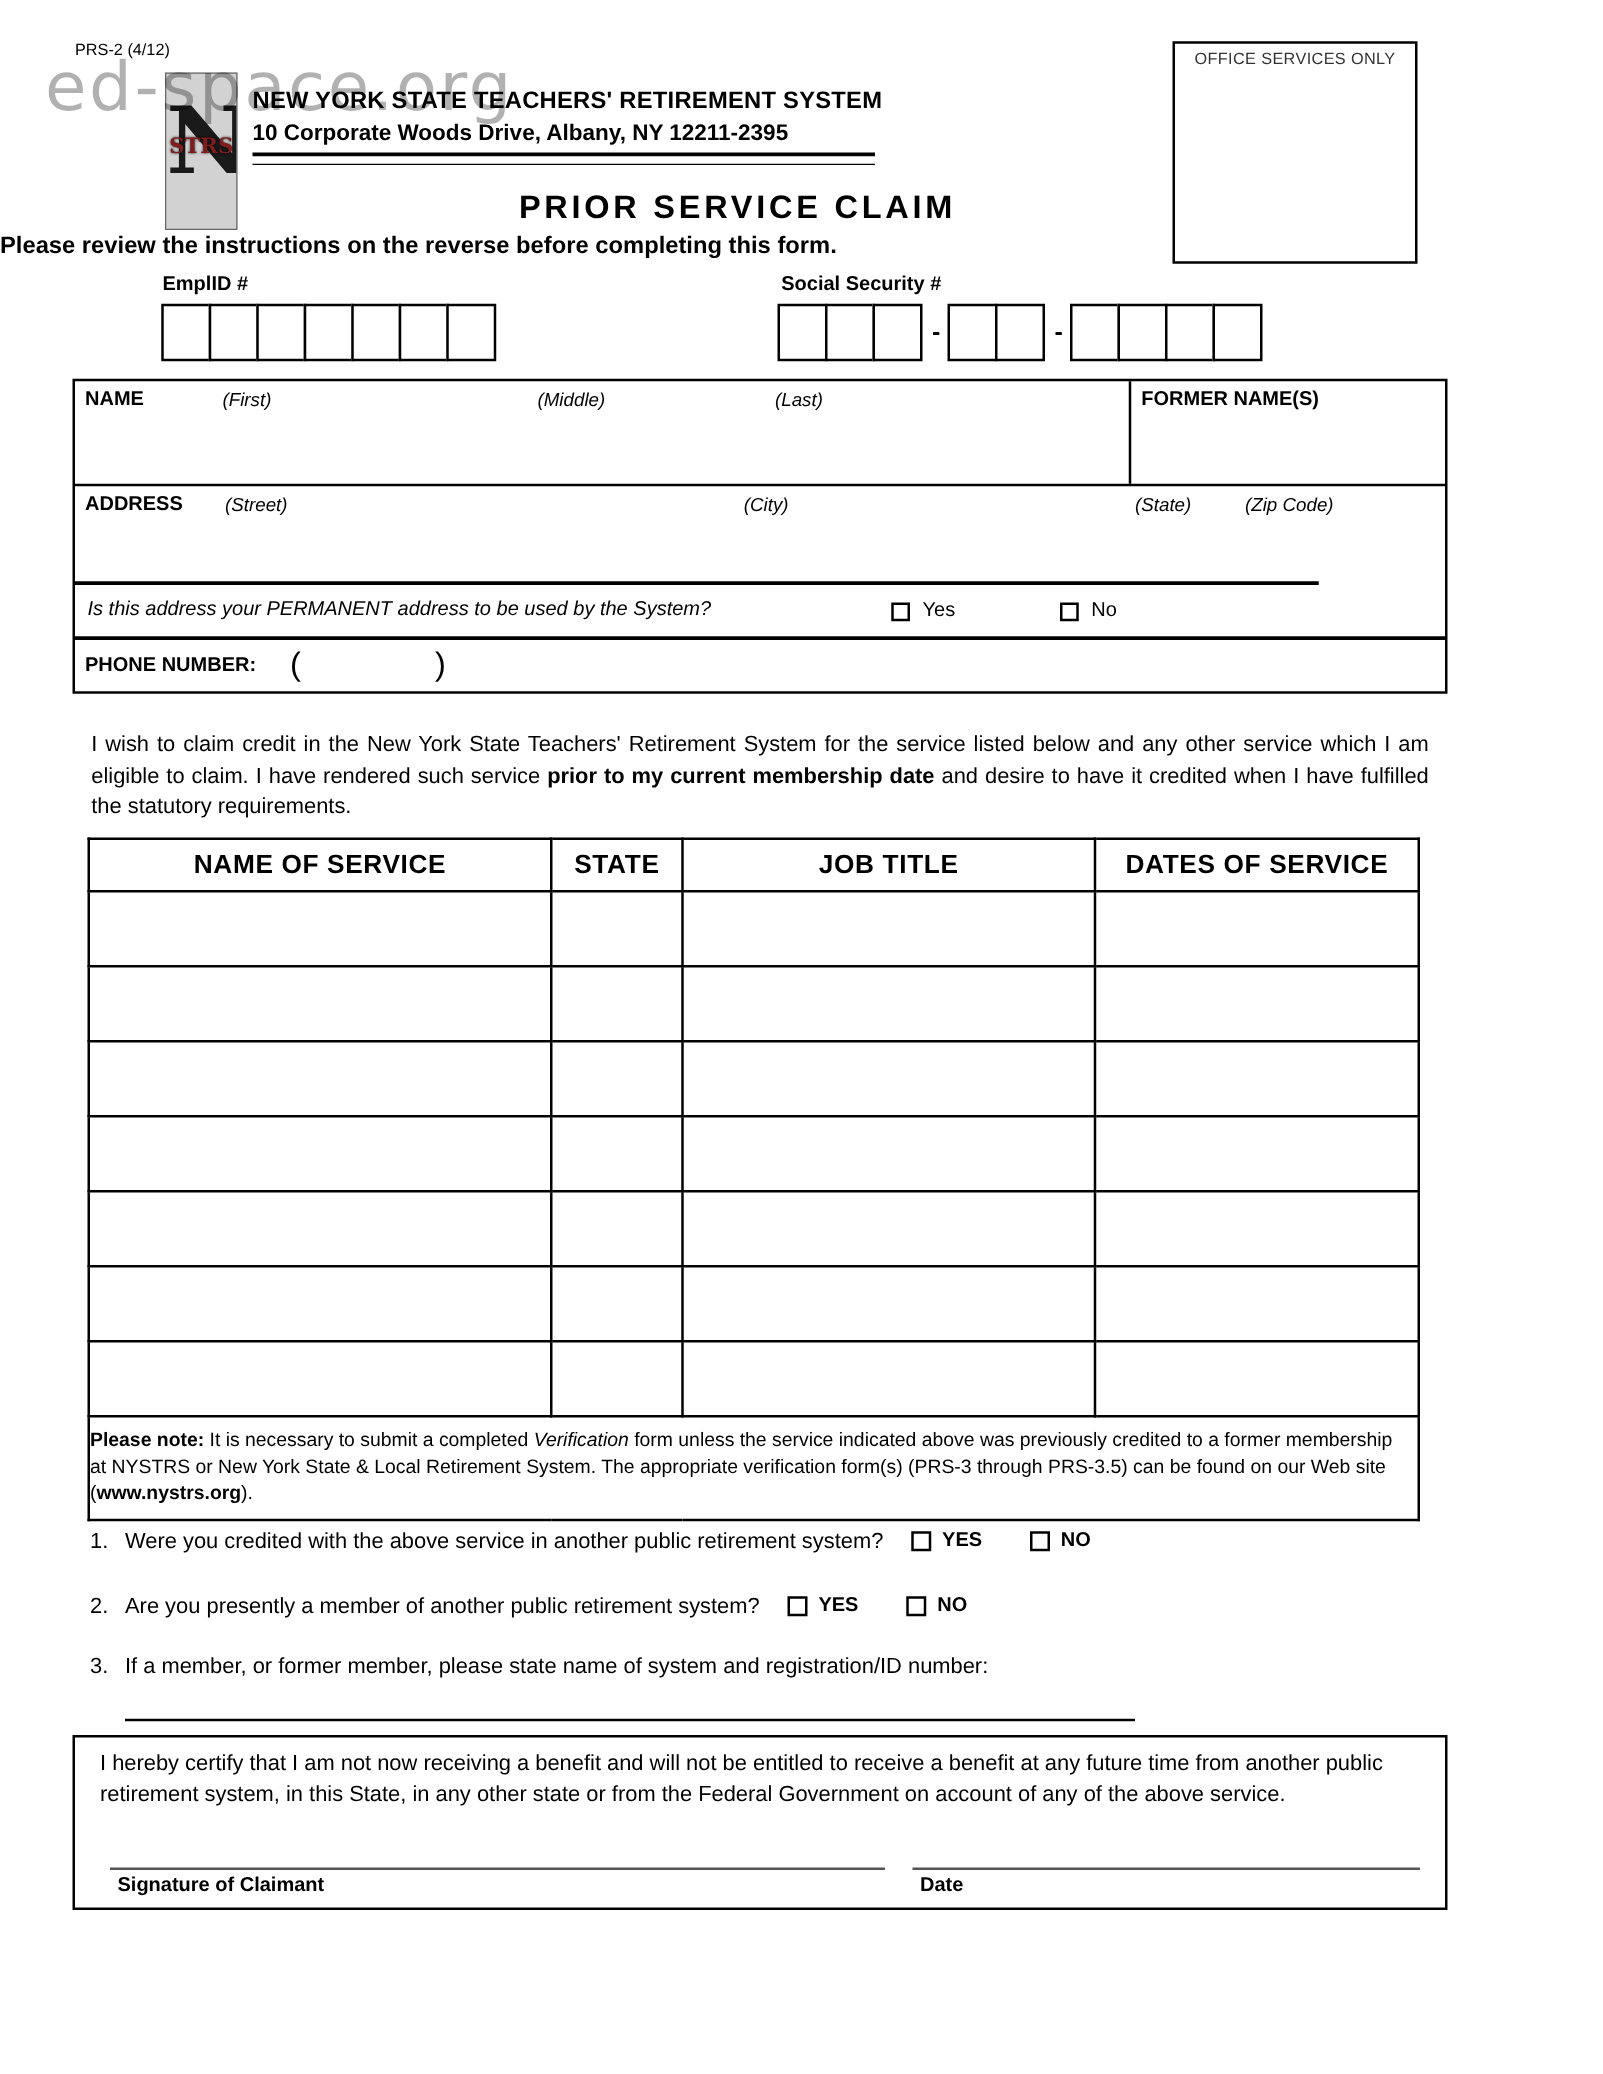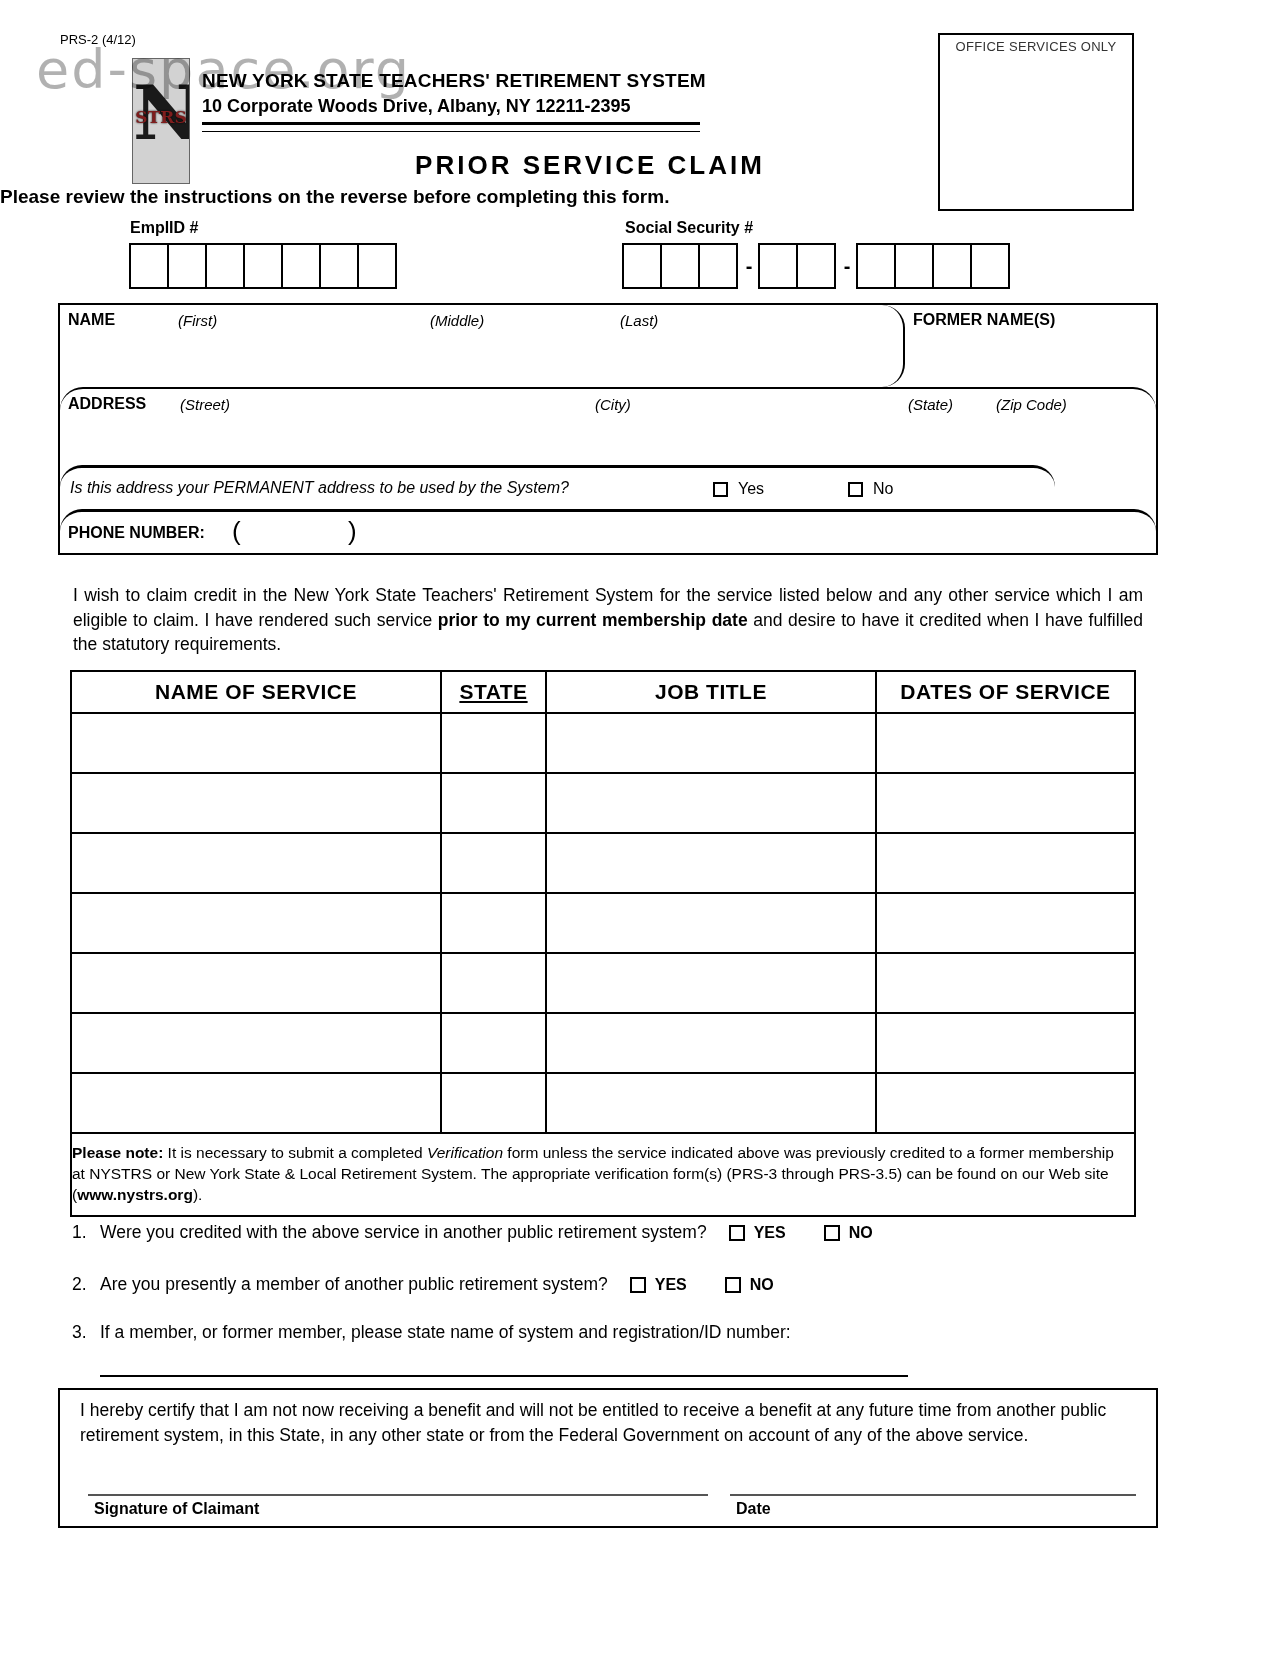--- a/index.html
+++ b/index.html
@@ -179,21 +179,20 @@
     left: 58px;
     top: 303px;
     width: 1100px;
     border: 2px solid #000;
     box-sizing: border-box;
   }
   .nf-row { display: flex; }
   .nf-cell {
     position: relative;
     box-sizing: border-box;
-    border-radius: 23px;
   }
   .nf-name-left { width: 845px; height: 82px; border-right: 2px solid #000; }
   .nf-name-right { width: 251px; height: 82px; }
   .nf-addr { width: 1096px; height: 78px; border-top: 2px solid #000; }
   .nf-perm { width: 995px; height: 44px; border-top: 3px solid #000; position: relative; }
   .nf-phone { width: 1096px; height: 44px; border-top: 3px solid #000; position: relative; text-align: right; }
 
   .bold-lbl {
     position: absolute;
     font-size: 16px;
@@ -266,21 +265,21 @@
     box-sizing: border-box;
   }
   .svc-table th {
     height: 42px;
     font-size: 21px;
     font-weight: bold;
     letter-spacing: 0.5px;
   }
   .svc-table td { height: 60px; }
   .col-emp { width: 370px; }
-  .col-state { width: 105px; text-decoration: underline; }
+  .col-state { width: 105px; }
   .col-job { width: 330px; }
   .col-dates { width: 259px; }
 
   .note-cell {
     padding: 8px 10px 10px 0;
     font-size: 15.5px;
     line-height: 21px;
     height: auto !important;
     text-align: left;
   }

